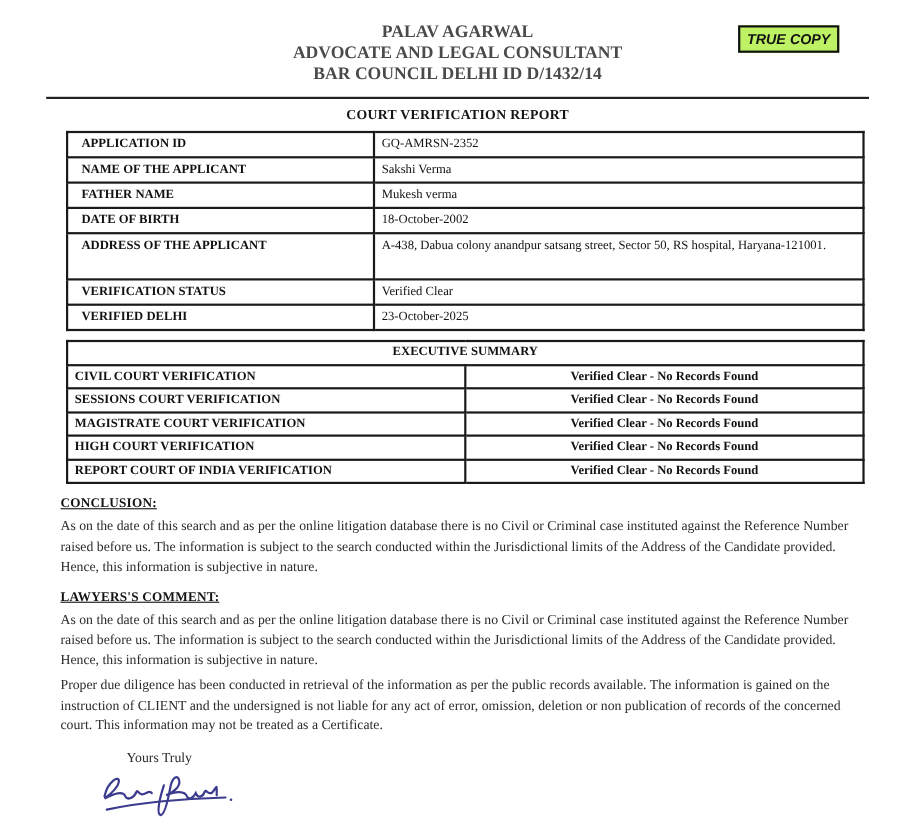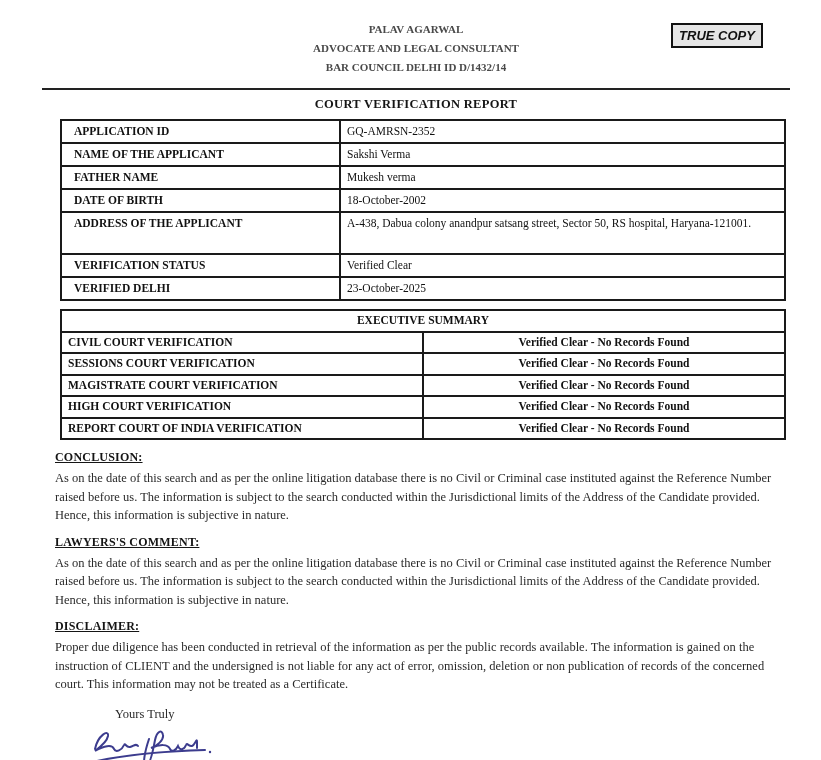--- a/index.html
+++ b/index.html
@@ -4,25 +4,25 @@
 <style>
   html,body{margin:0;padding:0;background:#ffffff;}
   .page{
     position:relative;width:821px;height:760px;background:#ffffff;
     font-family:"Liberation Serif", serif;color:#1f1f1f;overflow:hidden;
   }
   .truecopy{
     position:absolute;top:23px;left:671px;width:88px;height:21px;
     border:2px solid #111;display:flex;align-items:center;justify-content:center;
     font-family:"Liberation Sans", sans-serif;font-weight:bold;font-style:italic;
-    font-size:13px;color:#111;background:#e5e5e5;
+    font-size:13px;color:#111;background:#bef264;
   }
   .header{
     padding-top:20px;margin-left:42px;width:748px;text-align:center;
-    font-weight:bold;color:#4a4a4a;font-size:11px;line-height:19px;
+    font-weight:bold;color:#4a4a4a;font-size:16px;line-height:19px;
   }
   .rule{border:none;border-top:2.5px solid #222;margin:11px 31px 0 42px;}
   .title{
     margin-left:42px;width:748px;margin-top:7px;text-align:center;
     font-weight:bold;font-size:12.5px;letter-spacing:0.3px;
     color:#151515;
   }
   table{border-collapse:collapse;margin-left:60px;width:726px;table-layout:fixed;}
   .t1{margin-top:7px;}
   .t2{margin-top:8px;}
@@ -123,21 +123,20 @@
     <div class="sec-head">CONCLUSION:</div>
     <div class="sec-body">As on the date of this search and as per the online litigation database there is no Civil or Criminal case instituted against the Reference Number raised before us. The information is subject to the search conducted within the Jurisdictional limits of the Address of the Candidate provided. Hence, this information is subjective in nature.</div>
   </div>
 
   <div class="section">
     <div class="sec-head">LAWYERS'S COMMENT:</div>
     <div class="sec-body">As on the date of this search and as per the online litigation database there is no Civil or Criminal case instituted against the Reference Number raised before us. The information is subject to the search conducted within the Jurisdictional limits of the Address of the Candidate provided. Hence, this information is subjective in nature.</div>
   </div>
 
   <div class="section">
-    <div class="sec-head">DISCLAIMER:</div>
     <div class="sec-body">Proper due diligence has been conducted in retrieval of the information as per the public records available. The information is gained on the instruction of CLIENT and the undersigned is not liable for any act of error, omission, deletion or non publication of records of the concerned court. This information may not be treated as a Certificate.</div>
   </div>
 
   <div class="yours">Yours Truly</div>
 
   <svg class="sig" width="150" height="46" viewBox="0 0 150 46">
     <g fill="none" stroke="#3c3c8e" stroke-width="2" stroke-linecap="round">
       <path d="M10 25 C 13 11, 24 5, 23 12 C 22 18, 14 24, 10 27 C 19 22, 27 20, 29 25 C 31 29, 37 26, 39 21 C 40 18, 41 24, 45 23 C 49 22, 51 19, 53 22"></path>
       <path d="M64 15 C 60 27, 57 41, 61 42 C 65 42, 68 27, 70 16 C 72 7, 77 5, 78 11 C 79 16, 72 22, 66 24 C 75 20, 83 20, 85 25 C 87 29, 91 26, 93 22 C 95 27, 99 26, 101 21 C 102 18, 104 23, 107 22 C 110 21, 112 13, 112 18 L 112 24"></path>
       <path d="M12 37 C 45 30, 85 27, 120 26"></path>

